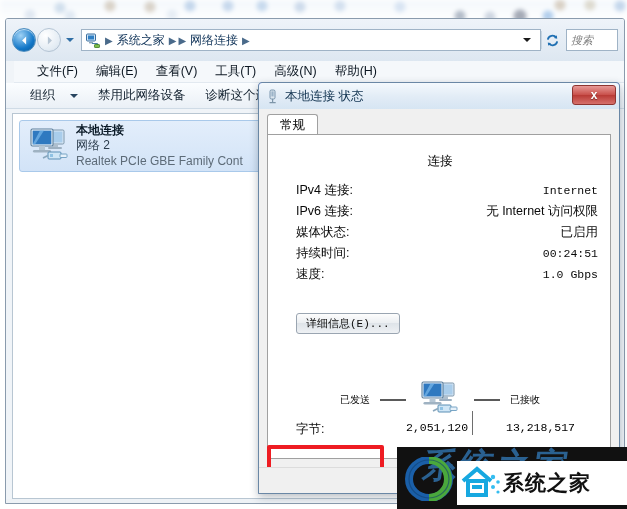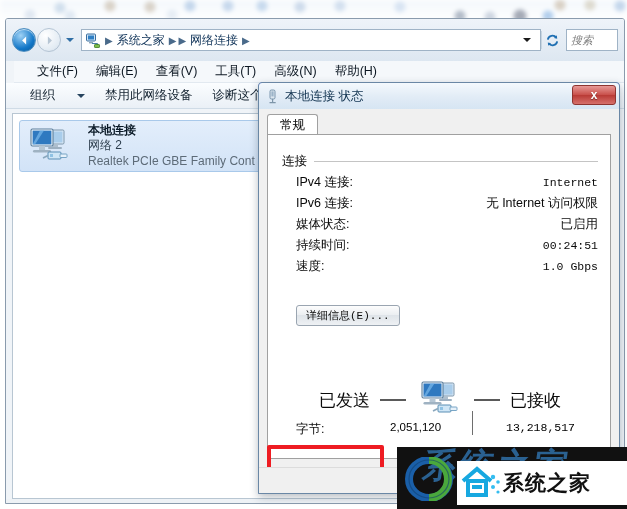--- a/index.html
+++ b/index.html
@@ -109,36 +109,36 @@
   }
   .menu-item { font-size: 12.5px; color: #0c1722; padding: 0 9px; }
 
   
   .toolbar {
     position: absolute; left: 0; top: 64px; width: 618px; height: 26px;
     background: linear-gradient(#fbfdff, #eaf0f6);
     border-bottom: 1px solid #cfdbe6;
     display: flex; align-items: center; padding-left: 14px;
   }
-  .tb-item { font-size: 12.5px; color: #11202e; padding: 0 10px; display: flex; align-items: center; gap: 22px; white-space: nowrap; }
+  .tb-item { font-size: 12.5px; color: #11202e; padding: 0 10px; display: flex; align-items: center; gap: 15px; white-space: nowrap; }
   .tb-caret { width: 0; height: 0; border-left: 4px solid transparent; border-right: 4px solid transparent; border-top: 4px solid #27445f; }
 
   
   .content {
     position: absolute; left: 6px; top: 94px; width: 604px; height: 386px;
     background: #ffffff; border: 1px solid #b8c6d2;
   }
   .conn-item {
     position: absolute; left: 6px; top: 6px; width: 246px; height: 52px;
     background: linear-gradient(#e3eefb, #d2e3f7);
     border: 1px solid #a9c9ea; border-radius: 3px;
     display: flex; align-items: center; padding-left: 6px;
   }
   .conn-icon { width: 46px; height: 42px; flex: 0 0 auto; position: relative; }
-  .conn-text { margin-left: 16px; line-height: 1.28; overflow: hidden; }
+  .conn-text { margin-left: 4px; line-height: 1.28; overflow: hidden; }
   .conn-name { font-size: 12px; font-weight: bold; color: #0a1a27; }
   .conn-net  { font-size: 12px; color: #2b3c4c; }
   .conn-dev  { font-size: 12px; color: #5d6b78; white-space: nowrap; }
 
   
   .v-scroll {
     position: absolute; right: 0; top: 0; width: 15px; height: 384px;
     background: #f6f8fa; border-left: 1px solid #dde4eb;
   }
   .v-thumb {
@@ -186,47 +186,47 @@
     border-radius: 3px 3px 0 0;
     display: flex; align-items: center;
     font-size: 12.5px; color: #0a0a0a;
   }
   .tabpage {
     position: absolute; left: 8px; top: 25px; width: 344px; height: 325px;
     background: #ffffff; border: 1px solid #a0a0a0;
   }
 
   .grp { position: absolute; left: 14px; width: 316px; }
-  .grp-head { display: flex; align-items: center; gap: 7px; }
+  .grp-head { display: flex; align-items: center; gap: 7px; flex-direction: column; }
   .grp-title { font-size: 12.5px; color: #0a0a0a; white-space: nowrap; }
   .grp-rule { flex: 1 1 auto; height: 1px; background: #c4c4c4; }
 
   .kv-row { display: flex; align-items: baseline; margin-top: 4px; padding-left: 14px; }
   .kv-key { font-size: 12.5px; color: #0a0a0a; white-space: nowrap; }
   .kv-val { margin-left: auto; font-family: "Liberation Mono", monospace; font-size: 11.5px; color: #0a0a0a; white-space: nowrap; }
   .kv-val.cjk { font-family: "Liberation Sans", sans-serif; font-size: 12.5px; }
 
   .btn {
     display: inline-flex; align-items: center; justify-content: center; gap: 4px;
     height: 21px; padding: 0 9px;
     background: linear-gradient(#fdfdfd, #eceff2 45%, #dfe4e9 50%, #eef1f4);
     border: 1px solid #9aa5b1; border-radius: 3px;
     font-size: 12px; color: #0a0a0a; white-space: nowrap;
   }
   .btn-mono { font-family: "Liberation Mono", monospace; font-size: 11px; margin-top: 20px; }
 
   .act-wrap { position: absolute; left: 14px; top: 236px; width: 316px; }
   .act-grid { position: relative; margin-top: 8px; height: 76px; }
   .act-labels { display: flex; align-items: center; justify-content: center; gap: 10px; height: 42px; }
-  .act-lbl { font-size: 17px; color: #0a0a0a; }
+  .act-lbl { font-size: 10px; color: #0a0a0a; }
   .act-dash { width: 26px; height: 2px; background: #5a5a5a; }
   .act-ico { width: 48px; height: 40px; position: relative; }
   .act-bytes { display: flex; align-items: baseline; position: relative; }
   .bytes-key { font-size: 12.5px; color: #0a0a0a; }
-  .bytes-sent { position: absolute; left: 108px; font-family: Liberation Sans, sans-serif; font-size: 11.5px; }
+  .bytes-sent { position: absolute; left: 124px; font-family: Liberation Mono, monospace; font-size: 11.5px; }
   .bytes-recv { position: absolute; left: 224px; font-family: "Liberation Mono", monospace; font-size: 11.5px; }
   .act-divider { position: absolute; left: 190px; top: -10px; width: 1px; height: 24px; background: #6e6e6e; }
 
   .btn-row { position: absolute; left: 14px; top: 344px; display: flex; gap: 8px; }
   .shield { width: 13px; height: 14px; flex: 0 0 auto; }
 
   .redbox {
     position: absolute; left: 8px; top: 336px; width: 117px; height: 37px;
     border: 4px solid #ee1c22; border-radius: 2px; pointer-events: none;
   }

